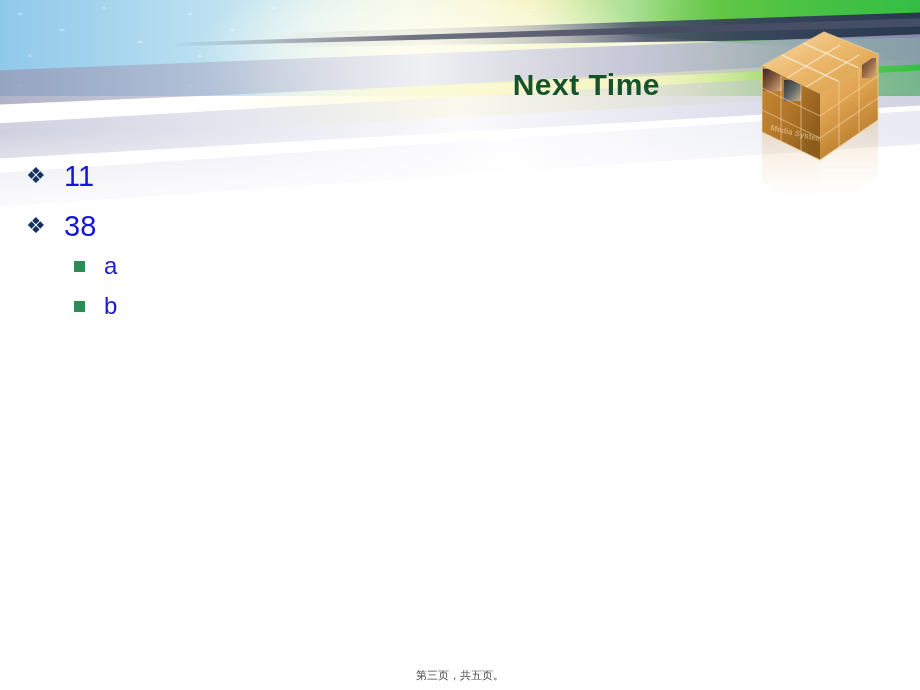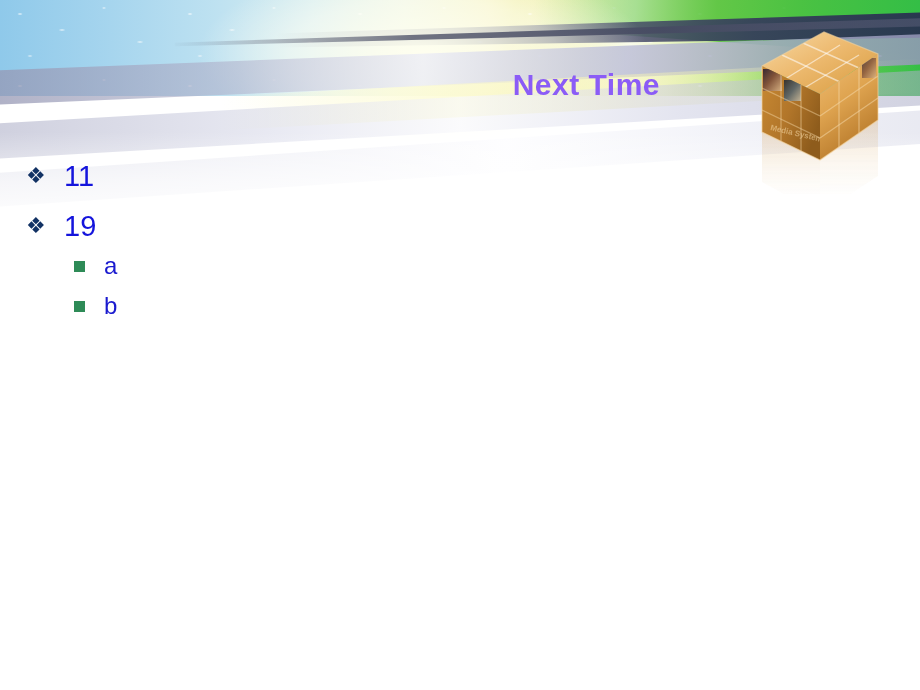--- a/index.html
+++ b/index.html
@@ -123,21 +123,21 @@
 
   
   #title {
     position:absolute;
     left:0; top:68px;
     width:880px;
     text-align:right;
     padding-right:220px;
     font-size:30px;
     font-weight:bold;
-    color:#8b5cf6;
+    color:#14532d;
     letter-spacing:.5px;
     white-space:nowrap;
   }
 
   
   #body { position:absolute; left:0; top:160px; width:920px; }
 
   ul.lvl1 { list-style:none; margin:0; padding:0; }
   li.l1 {
     position:relative;
@@ -304,31 +304,32 @@
   <div id="body">
     <ul class="lvl1">
 
       <li class="l1">
         <span class="bullet1">❖</span>
         <span class="txt">11</span>
       </li>
 
       <li class="l1">
         <span class="bullet1">❖</span>
-        <span class="txt">19</span>
+        <span class="txt">38</span>
 
         <ul class="lvl2">
           <li class="l2">
             <span class="bullet2"></span>
             <span class="txt">a</span>
           </li>
           <li class="l2">
             <span class="bullet2"></span>
             <span class="txt">b</span>
           </li>
         </ul>
       </li>
 
     </ul>
   </div>
 
+  <div id="footer">第三页，共五页。</div>
 
 </div>
 
 </body></html>

